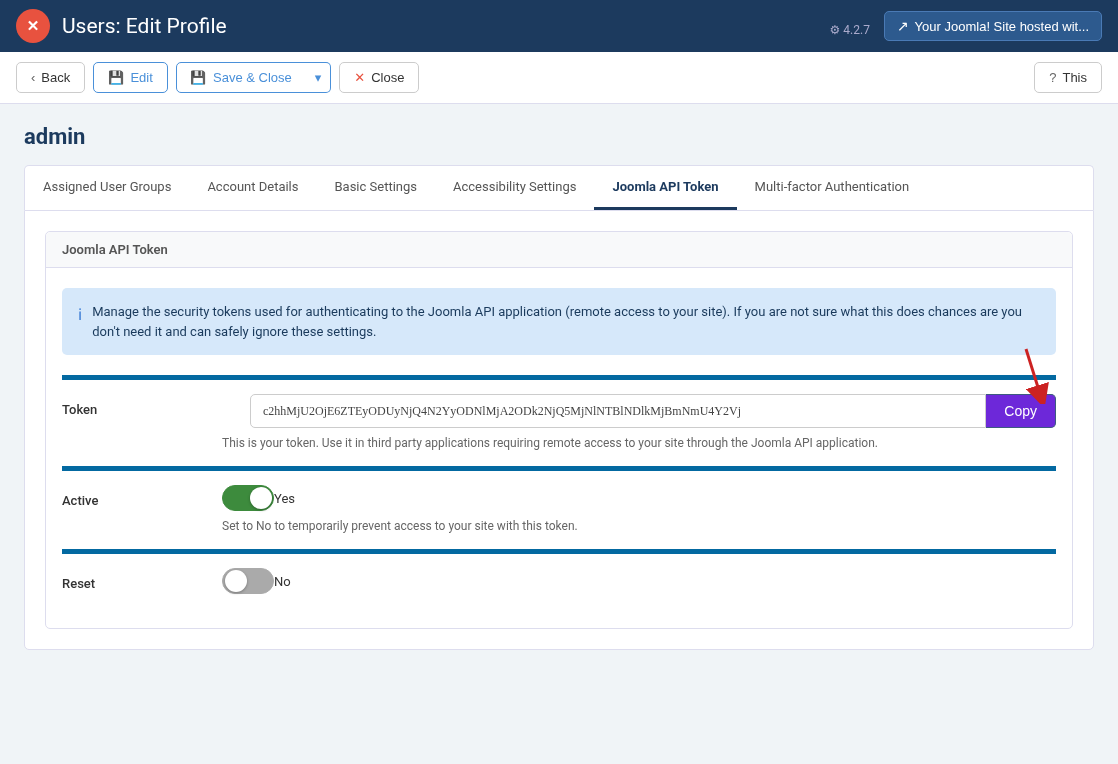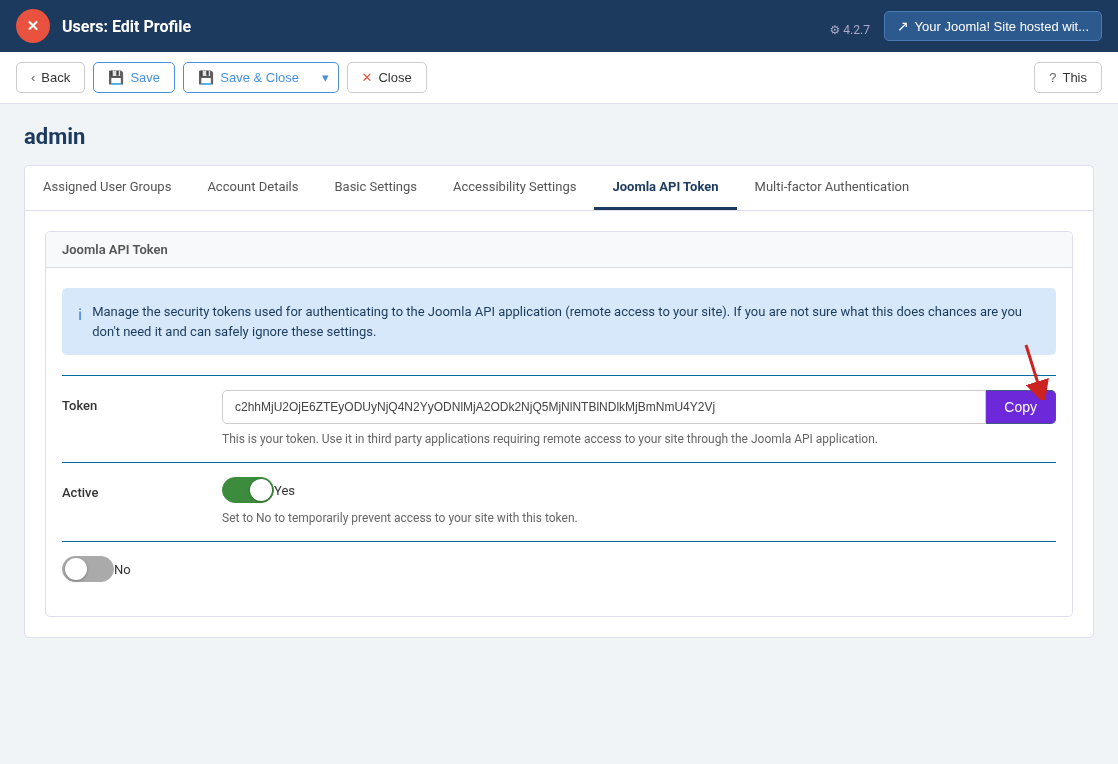--- a/index.html
+++ b/index.html
@@ -16,21 +16,21 @@
     }
     .navbar-logo {
       width: 34px; height: 34px;
       background: #e8523f;
       border-radius: 50%;
       display: flex; align-items: center; justify-content: center;
       font-size: 18px; font-weight: bold; color: #fff;
       margin-right: 12px; flex-shrink: 0;
     }
     .navbar-title {
-      font-size: 16px; font-weight: 700; color: #fff; flex: 1;
+      font-size: 21px; font-weight: 400; color: #fff; flex: 1;
     }
     .navbar-version {
       font-size: 12px; color: #aac; margin-right: 14px; margin-top: 8px;
     }
     .navbar-site-btn {
       background: #2d5a8e;
       border: 1px solid #4a7ab5;
       border-radius: 5px;
       color: #fff;
       padding: 6px 12px;
@@ -140,45 +140,46 @@
       margin-bottom: 20px;
       font-size: 13px; color: #1a3a5c; line-height: 1.5;
     }
     .info-icon { font-size: 16px; color: #3a7bd5; flex-shrink: 0; margin-top: 1px; }
 
     
     .form-row {
       display: flex;
       align-items: flex-start;
       padding: 14px 0;
-      border-top: 1px solid #0369a1;
+      border-top: 5px solid #0369a1;
     }
     .form-row:first-child { border-top: none; }
     .form-label {
       width: 160px; flex-shrink: 0;
       font-size: 13px; font-weight: 500; color: #333;
       padding-top: 8px;
     }
     .form-control { flex: 1; }
 
     
     .token-input-row {
       display: flex; gap: 0;
     }
     .token-input {
       flex: 1;
       border: 1px solid #ccc;
       border-radius: 5px 0 0 5px;
       padding: 7px 12px;
       font-size: 12px;
-      font-family: Liberation Sans, sans-serif;
+      font-family: Liberation Serif, serif;
       color: #444;
       background: #fff;
       overflow: hidden;
       white-space: nowrap;
+      margin-left: 28px;
     }
     .btn-copy {
       background: #6d28d9;
       color: #fff;
       border: 1px solid #3d5a80;
       border-left: none;
       border-radius: 0 5px 5px 0;
       padding: 8px 18px;
       font-size: 14px; font-weight: 500;
       cursor: pointer;
@@ -239,21 +240,21 @@
   </button>
 </div>
 
 <div class="toolbar">
   <button class="btn">
     <span class="icon-back">‹</span>
     <span>Back</span>
   </button>
   <button class="btn btn-save">
     <span class="icon-save">💾</span>
-    <span>Save</span>
+    <span>Edit</span>
   </button>
   <button class="btn btn-save btn-save-close">
     <span class="icon-save">💾</span>
     <span>Save &amp; Close</span>
   </button>
   <button class="btn btn-dropdown btn-save">
     <span>▾</span>
   </button>
   <button class="btn btn-close">
     <span class="icon-close-x">✕</span>
@@ -329,20 +330,21 @@
               <div class="toggle on">
                 <div class="toggle-handle"></div>
               </div>
               <span class="toggle-label">Yes</span>
             </div>
             <div class="form-hint">Set to No to temporarily prevent access to your site with this token.</div>
           </div>
         </div>
 
         <div class="form-row">
+          <div class="form-label">Reset</div>
           <div class="form-control">
             <div class="toggle-row">
               <div class="toggle off">
                 <div class="toggle-handle"></div>
               </div>
               <span class="toggle-label">No</span>
             </div>
           </div>
         </div>
 

